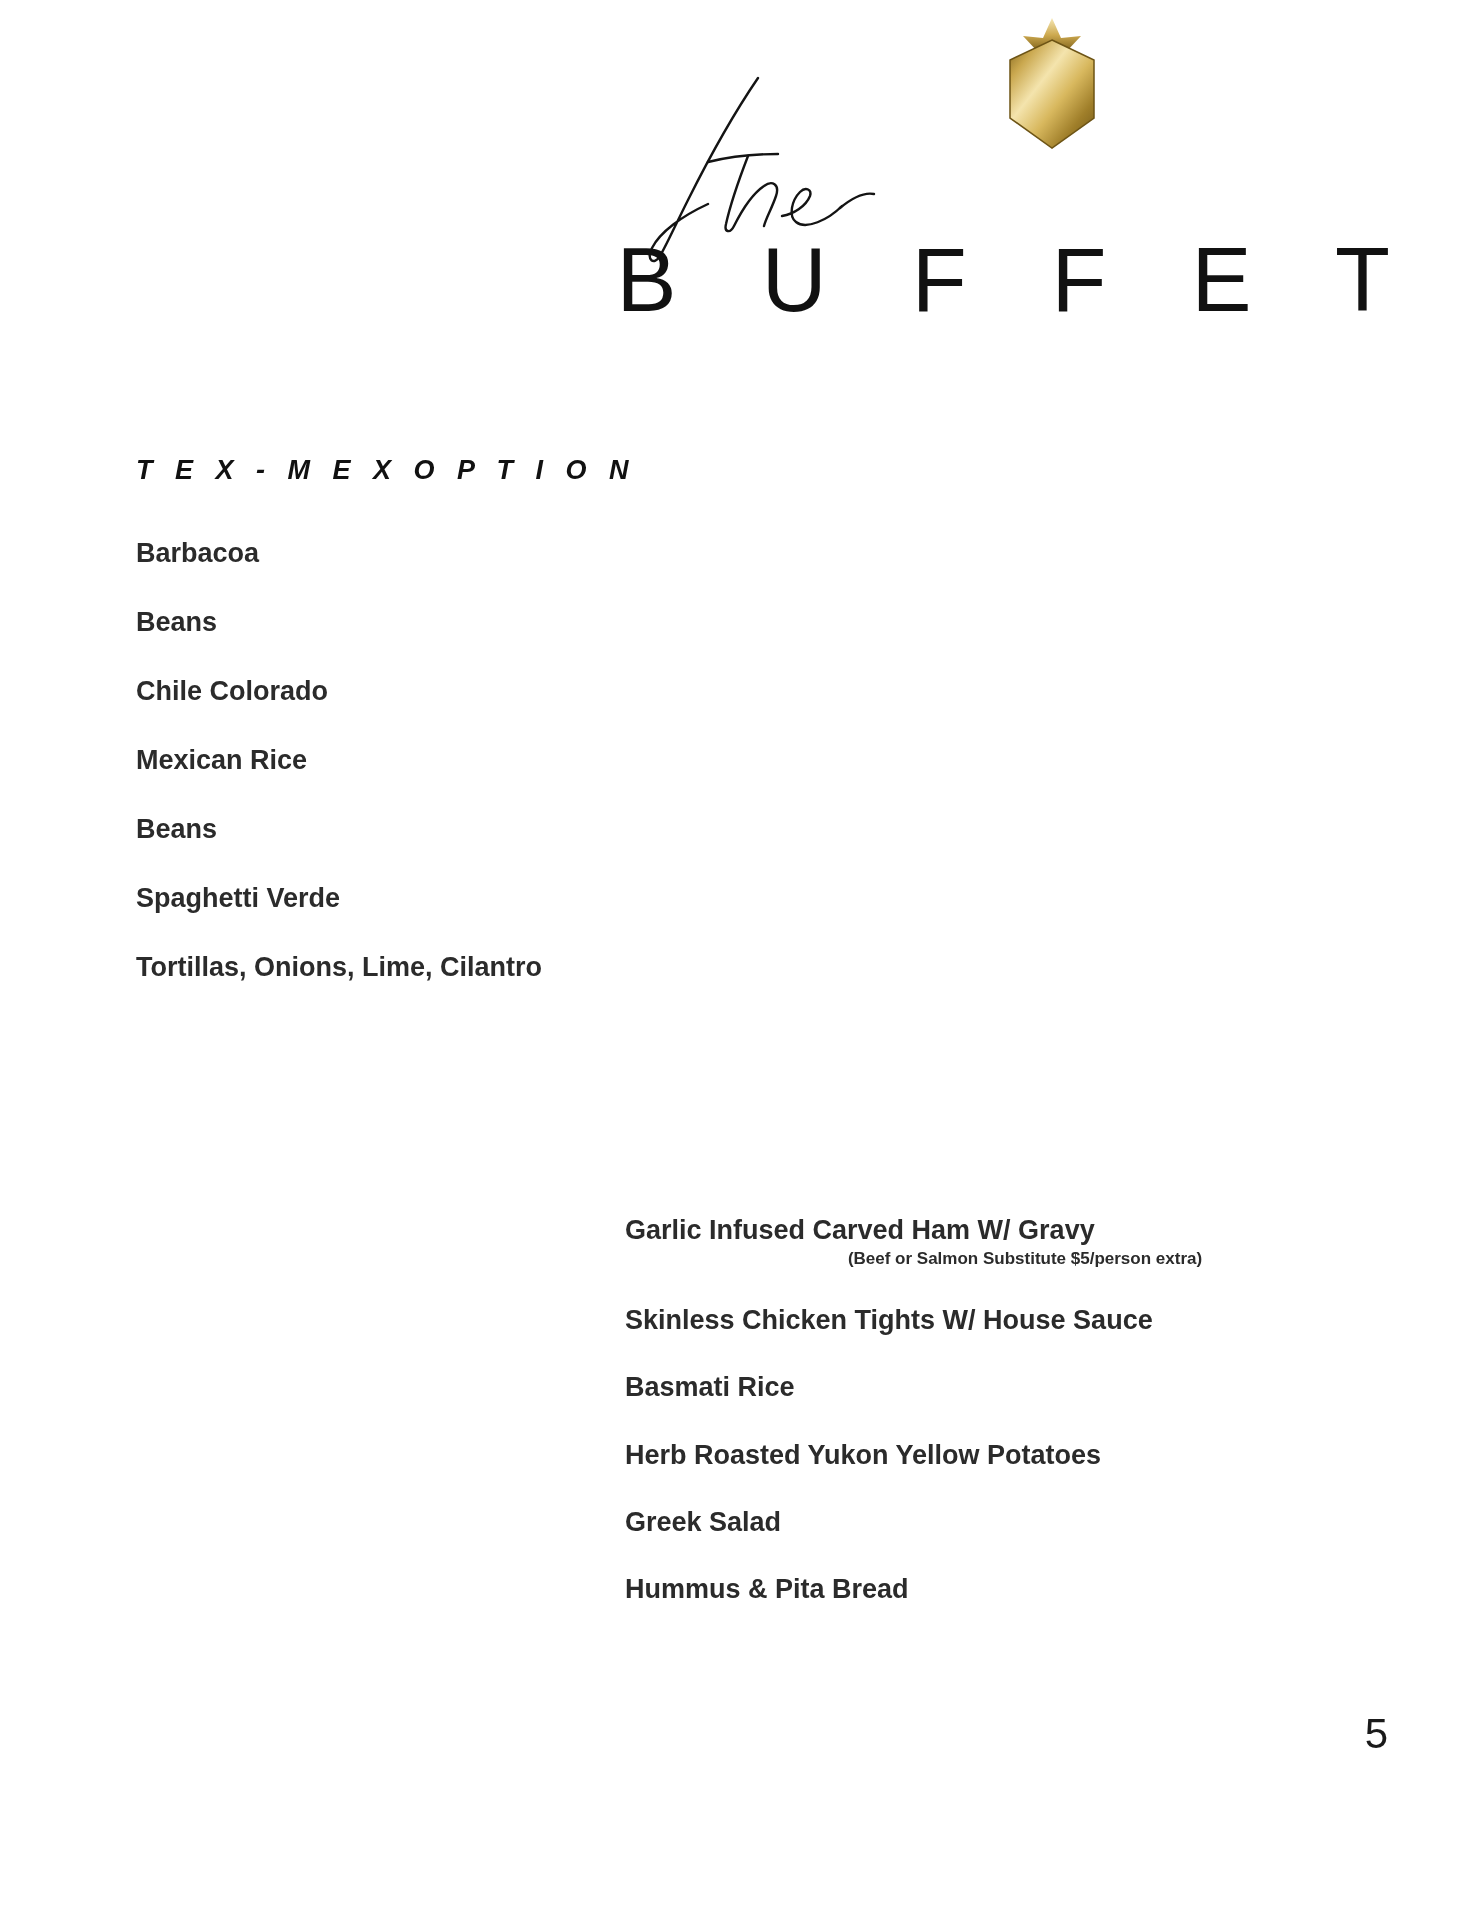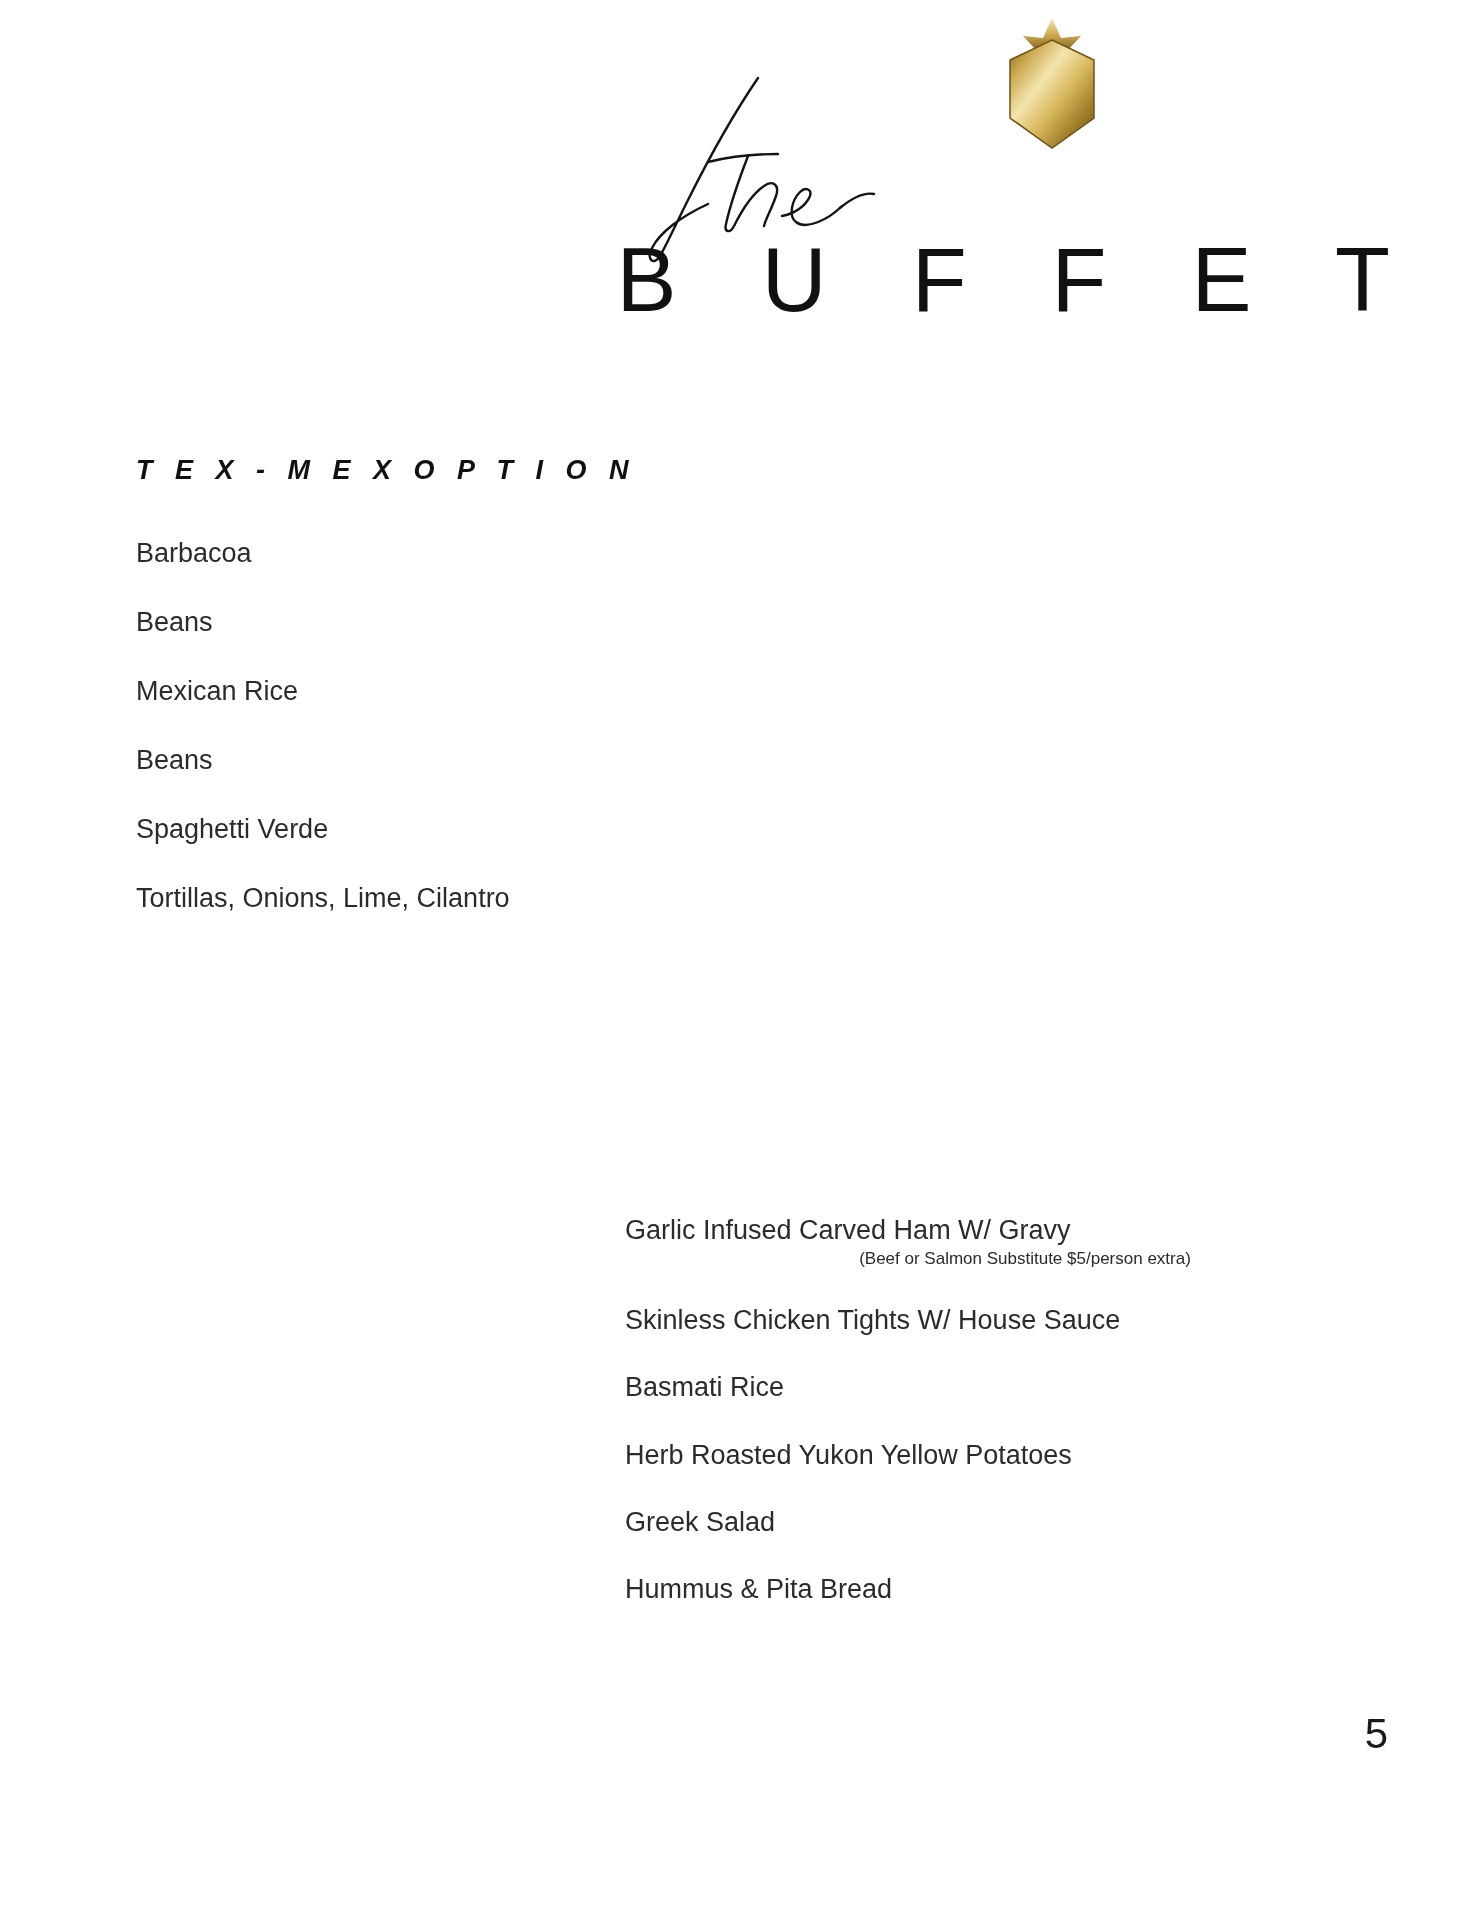--- a/index.html
+++ b/index.html
@@ -60,21 +60,21 @@
     font-family: "Liberation Sans", sans-serif;
     font-weight: bold;
     font-style: italic;
     font-size: 27px;
     letter-spacing: 7.5px;
     color: #111111;
     white-space: nowrap;
   }
   .item {
     font-family: "Liberation Sans", sans-serif;
-    font-weight: 400;
+    font-weight: 700;
     font-size: 27px;
     color: #2b2b2b;
     margin-bottom: 38px;
     line-height: 1.15;
   }
   .item:last-child { margin-bottom: 0; }
   .item .sub {
     display: block;
     font-size: 17px;
     color: #2b2b2b;
@@ -164,20 +164,23 @@
 <div id="texmex-section">
   <div class="section-title">T E X - M E X   O P T I O N</div>
 
   <div class="item">
     <span>Barbacoa</span>
   </div>
   <div class="item">
     <span>Beans</span>
   </div>
   <div class="item">
+    <span>Chile Colorado</span>
+  </div>
+  <div class="item">
     <span>Mexican Rice</span>
   </div>
   <div class="item">
     <span>Beans</span>
   </div>
   <div class="item">
     <span>Spaghetti Verde</span>
   </div>
   <div class="item">
     <span>Tortillas, Onions, Lime, Cilantro</span>

